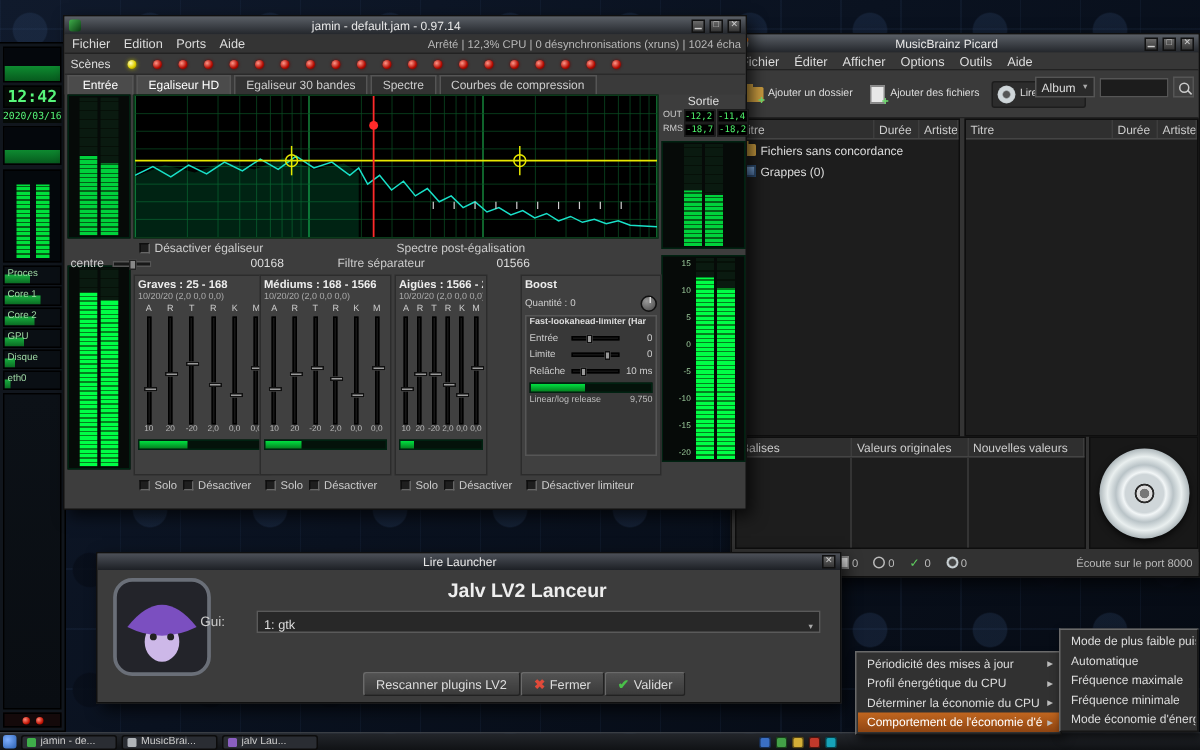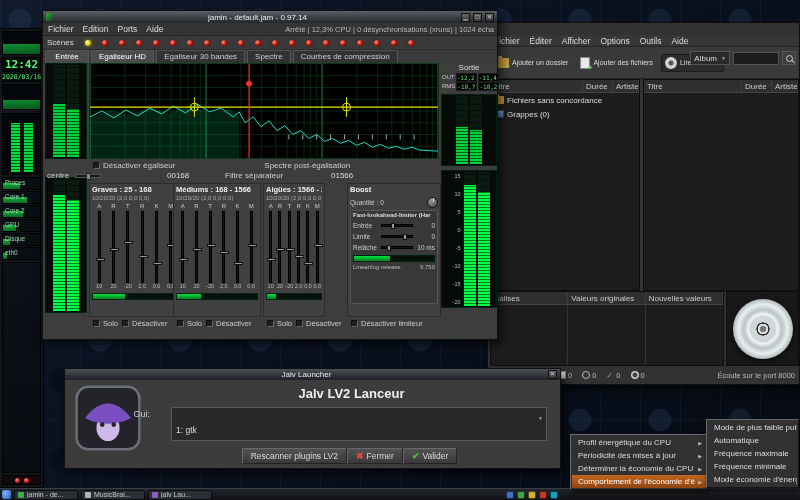--- a/index.html
+++ b/index.html
@@ -152,21 +152,21 @@
 .listen{position:absolute;right:4px;font-size:7.5px;color:#bbb;}
 .pic-icon{background:radial-gradient(circle at 35% 35%,#ccc,#777);border-radius:50%;position:relative;}
 .pic-icon::after{content:"";position:absolute;right:0;top:0;width:3px;height:3px;border-radius:50%;background:#e07820;}
 
 #jalv{left:64px;top:368px;width:497px;height:101px;z-index:4;background:#3c3c3c;}
 #jalv .tbar{height:11px;background:linear-gradient(#4c5058,#1d2025);}
 .jalv-icon{position:absolute;left:10px;top:16px;width:66px;height:66px;}
 .jalv-head{position:absolute;left:84px;right:6px;top:17px;text-align:center;font-size:13px;font-weight:bold;color:#eee;}
 .frow{position:absolute;height:15px;font-size:9px;color:#ccc;}
 .flab{position:absolute;right:400px;text-align:right;line-height:15px;}
-.fcombo{position:absolute;left:106px;width:376px;height:15px;background:#282828;border:1px solid #5a5a5a;color:#ddd;font-size:8.5px;line-height:13px;padding:16px 4px;}
+.fcombo{position:absolute;left:106px;width:376px;height:15px;background:#282828;border:1px solid #5a5a5a;color:#ddd;font-size:8.5px;line-height:13px;padding:2px 4px;}
 .fcombo::after{content:"▼";position:absolute;right:3px;top:4px;font-size:5px;color:#aaa;}
 .jalv-btns{position:absolute;left:84px;right:10px;top:79px;display:flex;justify-content:center;}
 .gbtn{height:16px;background:linear-gradient(#525252,#3a3a3a);border:1px solid #6a6a6a;border-bottom-color:#222;border-right-color:#222;border-radius:2px;color:#ddd;font-size:8.5px;line-height:14px;padding:0 8px;display:flex;align-items:center;gap:3px;}
 .bx{color:#e04a3a;font-weight:bold;font-size:9px;}
 .bv{color:#4ac04a;font-weight:bold;font-size:9px;}
 
 .pmenu{position:absolute;background:#313131;border:1px solid #6a6a6a;border-bottom-color:#161616;border-right-color:#161616;box-shadow:2px 3px 6px rgba(0,0,0,.7);z-index:6;padding:1px;}
 #power-menu{left:570px;top:434px;width:138px;}
 #power-submenu{left:706px;top:419px;width:93px;}
 .pmi{height:13px;display:flex;align-items:center;font-size:8px;color:#ddd;padding:0 4px 0 6px;white-space:nowrap;overflow:hidden;}
@@ -643,20 +643,27 @@
           <span>Désactiver</span>
       </span>
       <span class="bgrp" style="left:258px">
         <span class="cb"></span>
           <span>Désactiver limiteur</span>
       </span>
     </div>
   </div>
 
   <div class="win" id="picard">
+    <div class="tbar">
+      <span class="wicon pic-icon"></span>
+      <span class="ttl">MusicBrainz Picard</span>
+      <span class="wb">▁</span>
+      <span class="wb">□</span>
+      <span class="wb">✕</span>
+    </div>
     <div class="pic-mbar">
         <span class="mi">Fichier</span>
         <span class="mi">Éditer</span>
         <span class="mi">Afficher</span>
         <span class="mi">Options</span>
         <span class="mi">Outils</span>
         <span class="mi">Aide</span>
       </div>
     <div id="pic-toolbar">
         <div class="tbtn">
@@ -734,21 +741,21 @@
         <span class="sgrp">
           <span class="sic s3"></span>
           <span class="scnt">0</span>
         </span>
       </div>
     <span class="listen" style="position:absolute;bottom:4px;right:4px;z-index:1">Écoute sur le port 8000</span>
   </div>
 
   <div class="win" id="jalv">
     <div class="tbar">
-      <span class="ttl">Jalv Launcher</span>
+      <span class="ttl">Lire Launcher</span>
       <span class="wb">✕</span>
     </div>
     <div class="jalv-icon">
       <svg viewBox="0 0 40 40" width="66" height="66">
         <rect x="1" y="1" width="38" height="38" rx="7" fill="#23242a" stroke="#6a6f78" stroke-width="1.5"></rect>
         <ellipse cx="20" cy="26" rx="7" ry="8" fill="#cdb8e8"></ellipse>
         <path d="M6 20 Q20 2 34 20 Q20 27 6 20 Z" fill="#7b4fc0"></path>
         <circle cx="16.5" cy="24" r="1.4" fill="#222"></circle>
         <circle cx="23.5" cy="24" r="1.4" fill="#222"></circle>
       </svg>
@@ -769,25 +776,25 @@
       <span class="gbtn">
           <span class="bv">✔</span>
           <span>Valider</span>
         </span>
     </div>
   </div>
 
   <div class="pmenu" id="power-menu">
     <div id="power-items">
         <div class="pmi">
+          <span class="pml">Périodicité des mises à jour</span>
+          <span class="arr">▶</span>
+        </div>
+        <div class="pmi">
           <span class="pml">Profil énergétique du CPU</span>
-          <span class="arr">▶</span>
-        </div>
-        <div class="pmi">
-          <span class="pml">Périodicité des mises à jour</span>
           <span class="arr">▶</span>
         </div>
         <div class="pmi">
           <span class="pml">Déterminer la économie du CPU</span>
           <span class="arr">▶</span>
         </div>
         <div class="pmi hl">
           <span class="pml">Comportement de l'économie d'énergie</span>
           <span class="arr">▶</span>
         </div>

